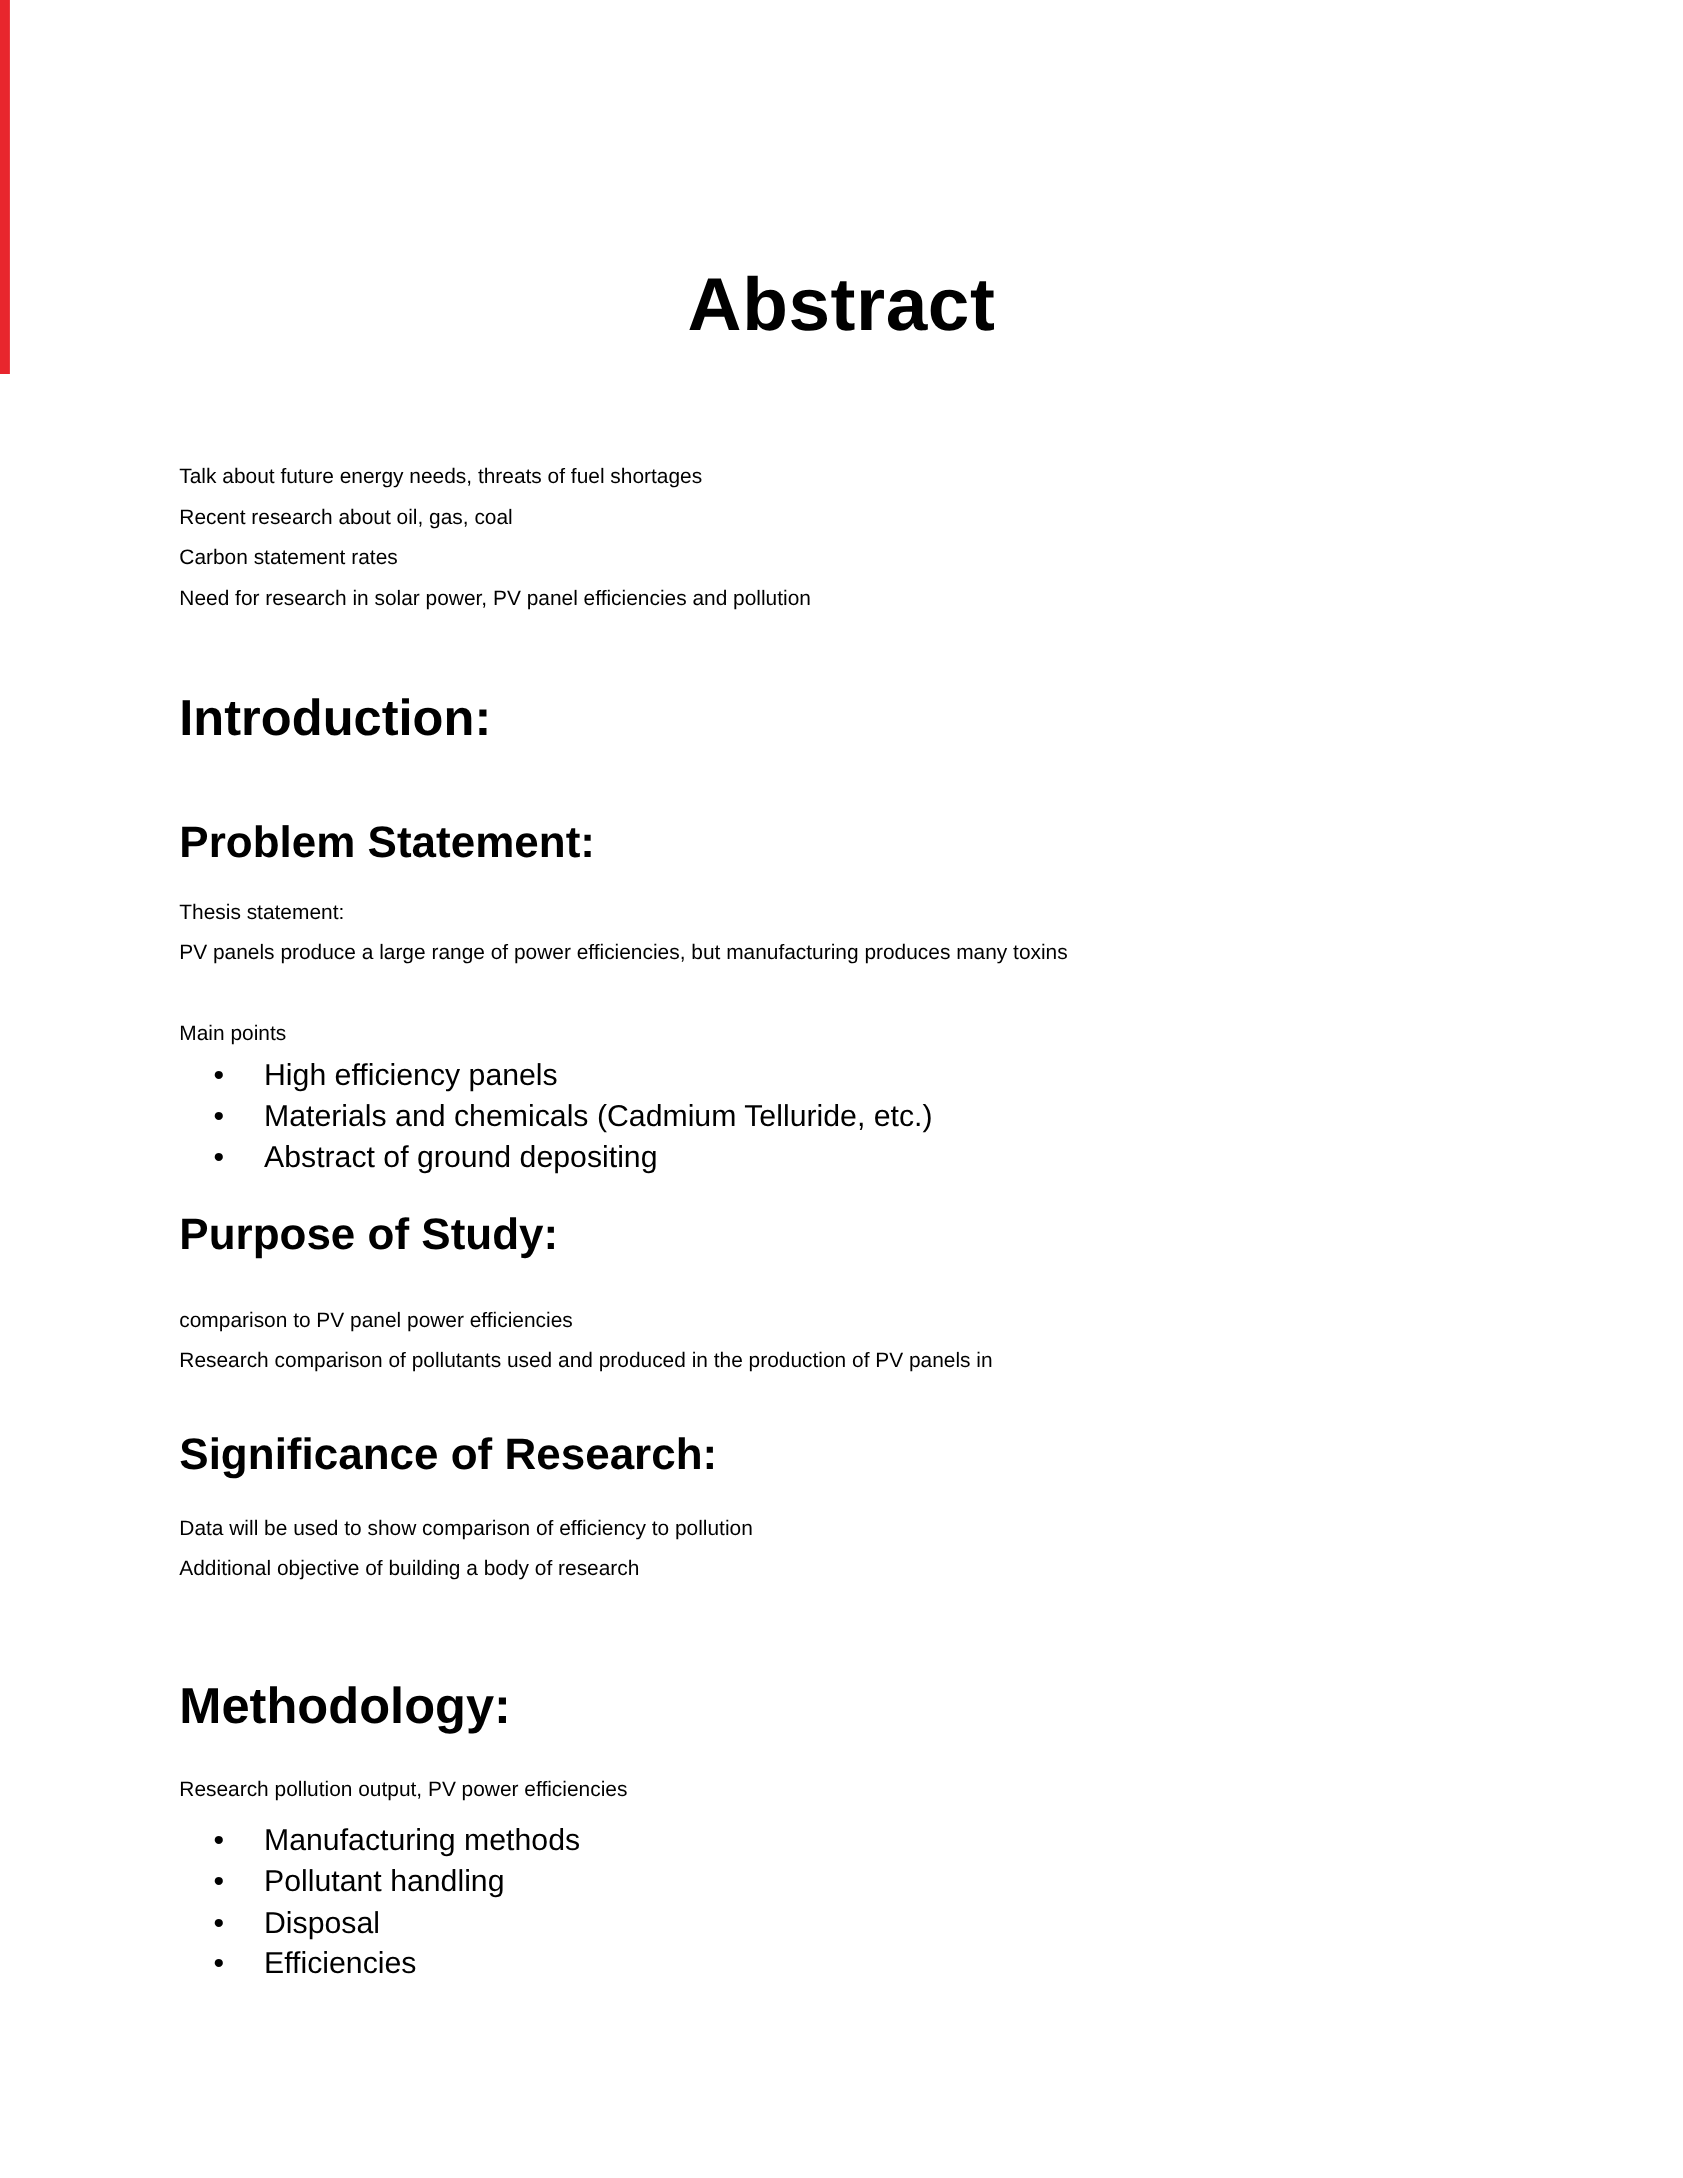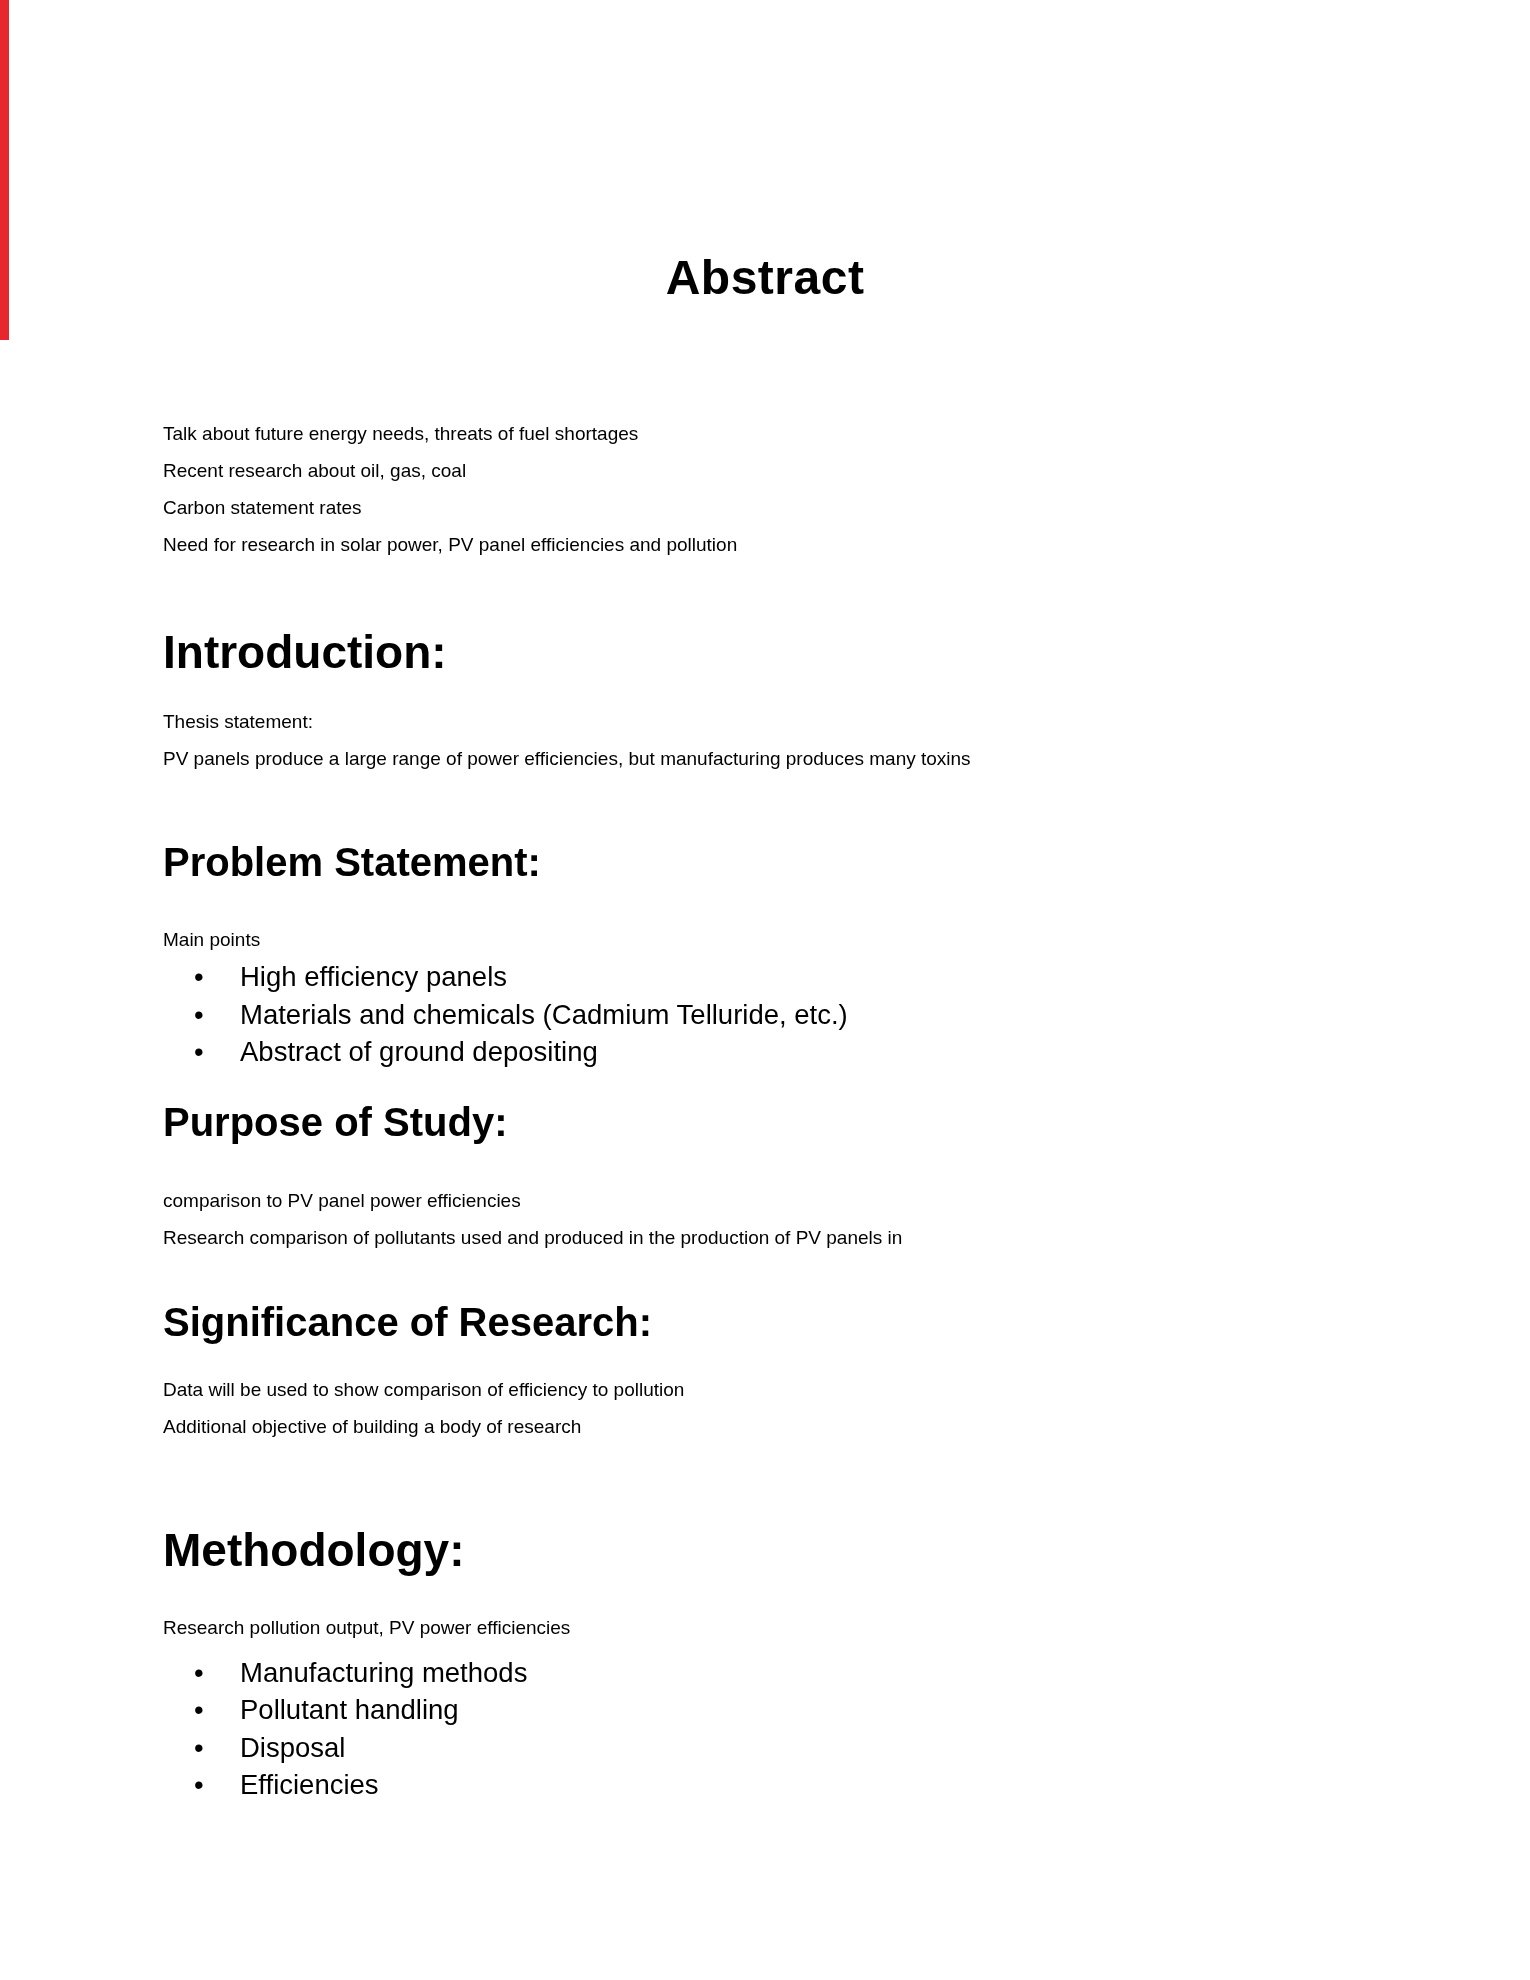--- a/index.html
+++ b/index.html
@@ -25,21 +25,21 @@
     background: #e8262d;
   }
   .content {
     position: absolute;
     left: 163px;
     top: 240px;
     width: 1204px;
   }
   .blk { margin: 0; }
   .title {
-    font-size: 48px;
+    font-size: 68px;
     font-weight: bold;
     line-height: 75px;
     text-align: center;
     letter-spacing: 0.5px;
     white-space: nowrap;
   }
   .h1 {
     font-size: 46px;
     font-weight: bold;
     line-height: 58px;
@@ -83,25 +83,25 @@
   <div class="red-mark"></div>
   <div class="content" id="doc">
       <div class="blk title">Abstract</div>
       <div class="blk para" style="margin-top: 100px;">
         <div class="line">Talk about future energy needs, threats of fuel shortages</div>
         <div class="line">Recent research about oil, gas, coal</div>
         <div class="line">Carbon statement rates</div>
         <div class="line">Need for research in solar power, PV panel efficiencies and pollution</div>
       </div>
       <div class="blk h1" style="margin-top: 60px;">Introduction:</div>
+      <div class="blk h2" style="margin-top: 62px;">Problem Statement:</div>
       <div class="blk para" style="margin-top: 22px;">
         <div class="line">Thesis statement:</div>
         <div class="line">PV panels produce a large range of power efficiencies, but manufacturing produces many toxins</div>
       </div>
-      <div class="blk h2" style="margin-top: 62px;">Problem Statement:</div>
       <div class="blk para" style="margin-top: 36px;">
         <div class="line">Main points</div>
       </div>
       <ul class="blk bullets">
         <li><span class="dot">•</span><span>High efficiency panels</span></li>
         <li><span class="dot">•</span><span>Materials and chemicals (Cadmium Telluride, etc.)</span></li>
         <li><span class="dot">•</span><span>Abstract of ground depositing</span></li>
       </ul>
       <div class="blk h2" style="margin-top: 28px;">Purpose of Study:</div>
       <div class="blk para" style="margin-top: 37px;">

